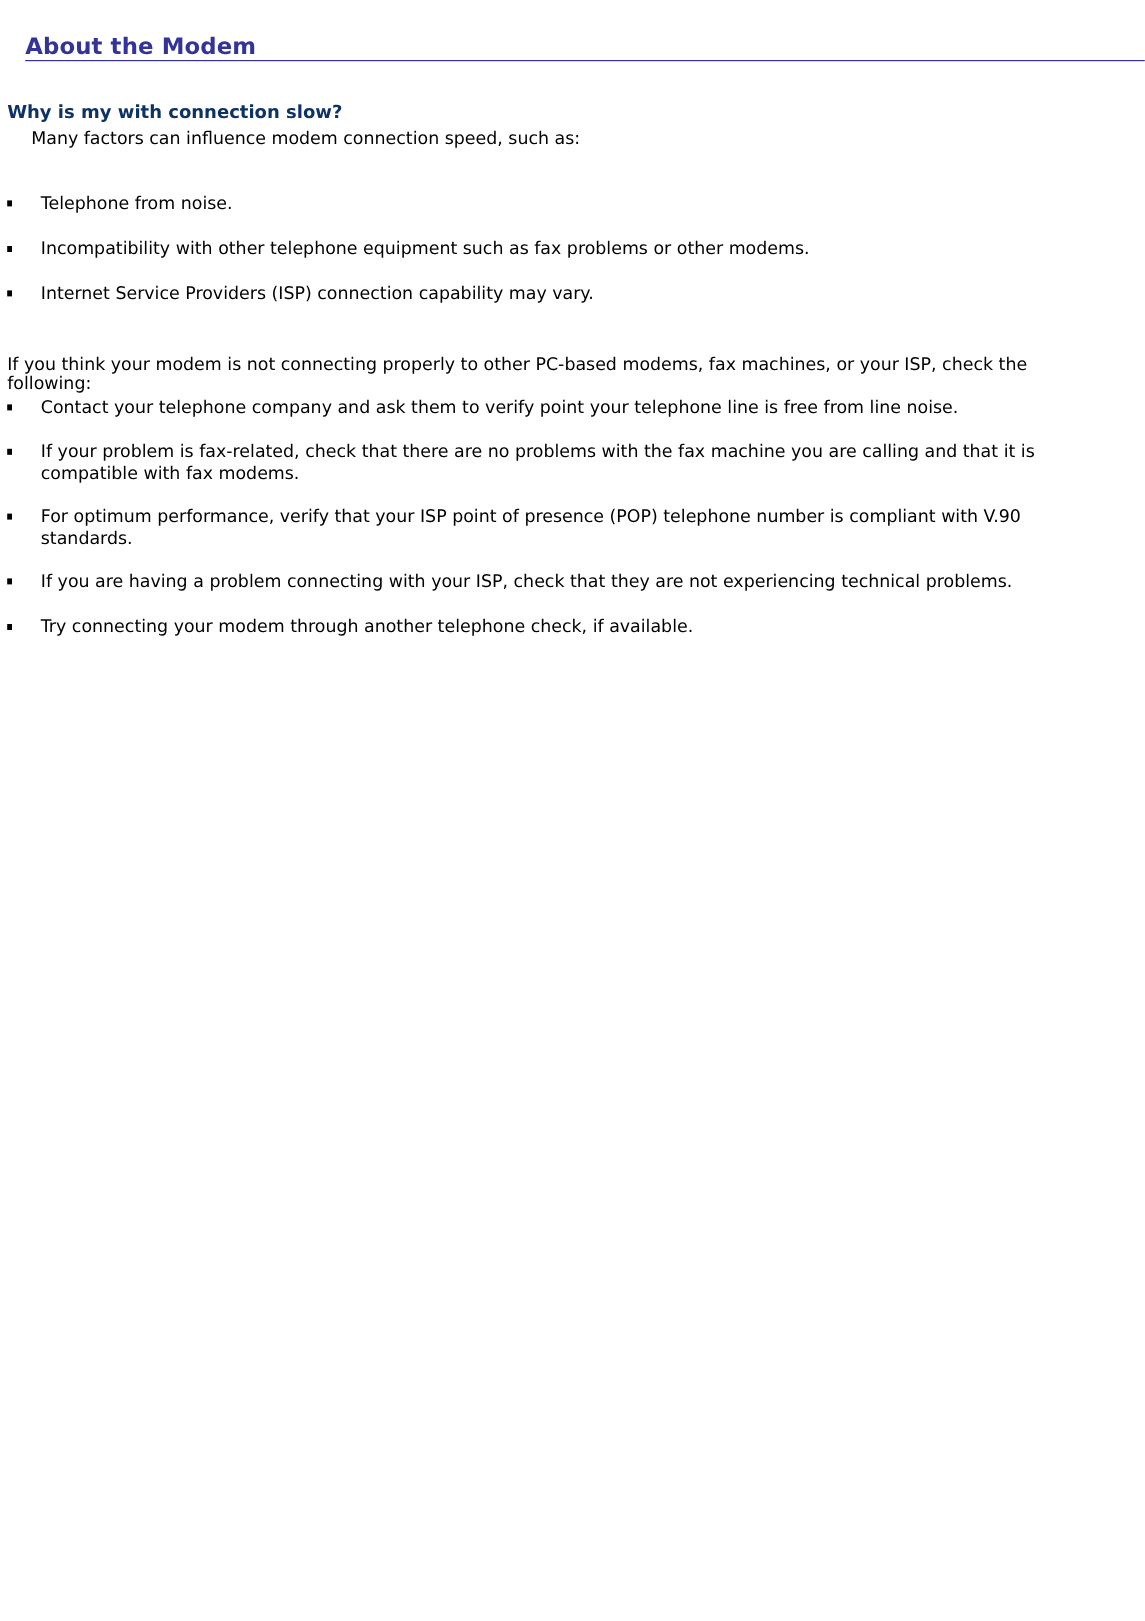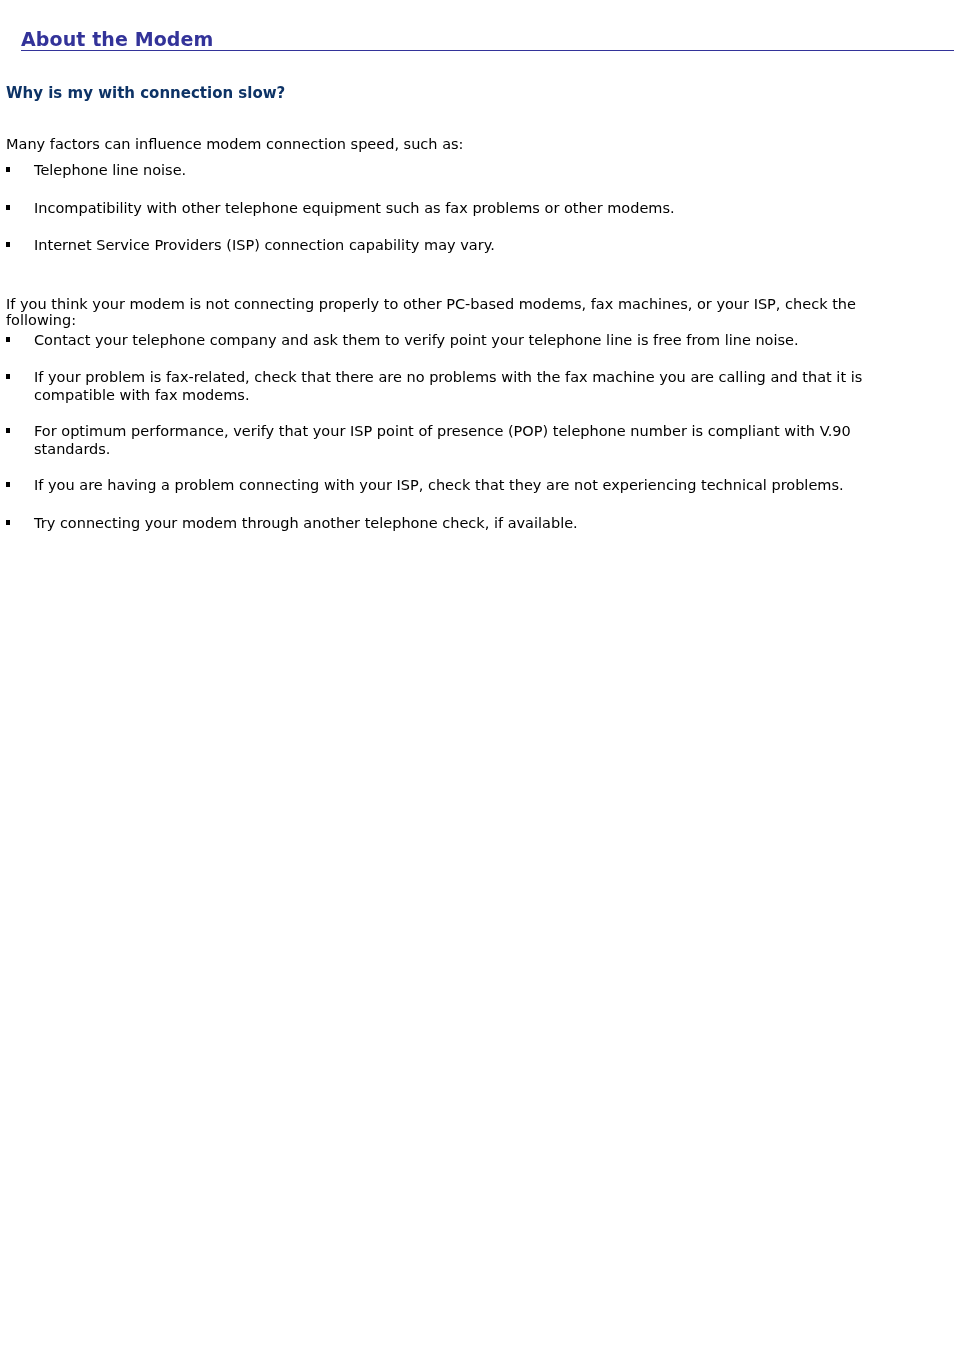--- a/index.html
+++ b/index.html
@@ -35,25 +35,25 @@
       font-size: 11px; font-weight: bold; letter-spacing: 0.5px; margin-top: 40px;
     }
   </style>
 </head>
 <body>
 
 <div class="page-title">About the Modem</div>
 
 <div class="section-heading">Why is my with connection slow?</div>
 
-<div class="para" style="top:136px;">Many factors can influence modem connection speed, such as:</div>
+<div class="para" style="top:108px;margin-left:20px;">Many factors can influence modem connection speed, such as:</div>
 
 <div class="bullet" style="top:161px;">
   <span class="mark"></span>
-  <span class="text">Telephone line noise.</span>
+  <span class="text">Telephone from noise.</span>
 </div>
 <div class="bullet" style="top:199px;">
   <span class="mark"></span>
   <span class="text">Incompatibility with other telephone equipment such as fax problems or other modems.</span>
 </div>
 <div class="bullet" style="top:236px;">
   <span class="mark"></span>
   <span class="text">Internet Service Providers (ISP) connection capability may vary.</span>
 </div>
 

